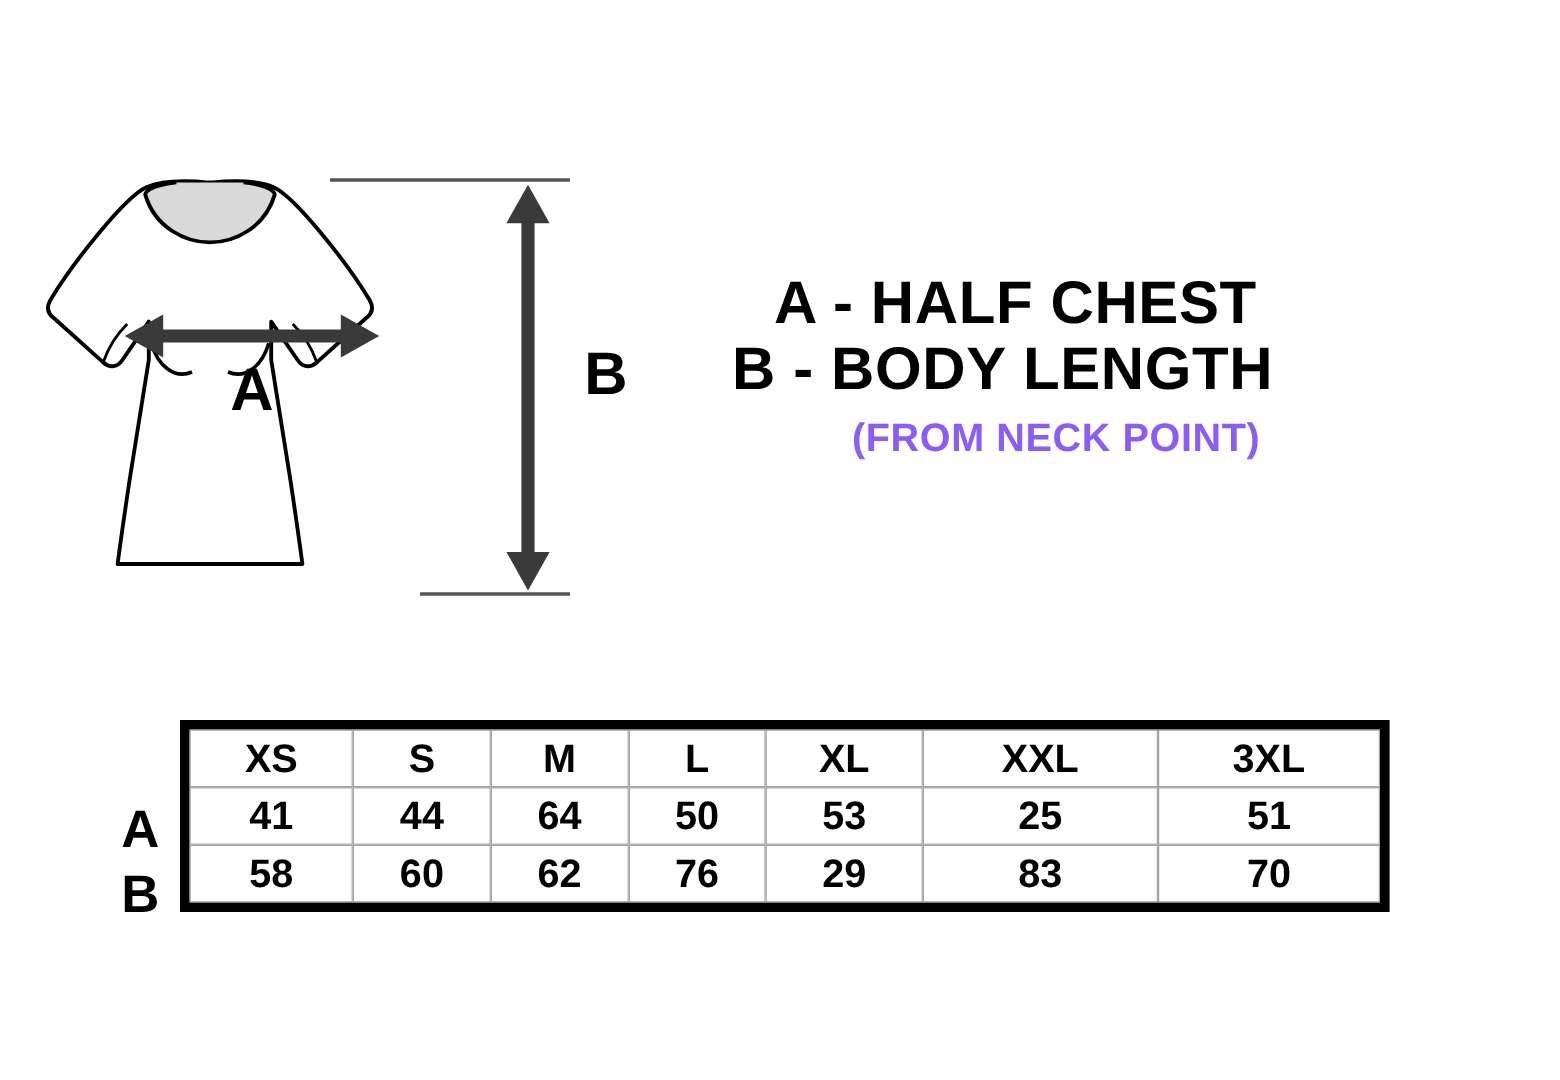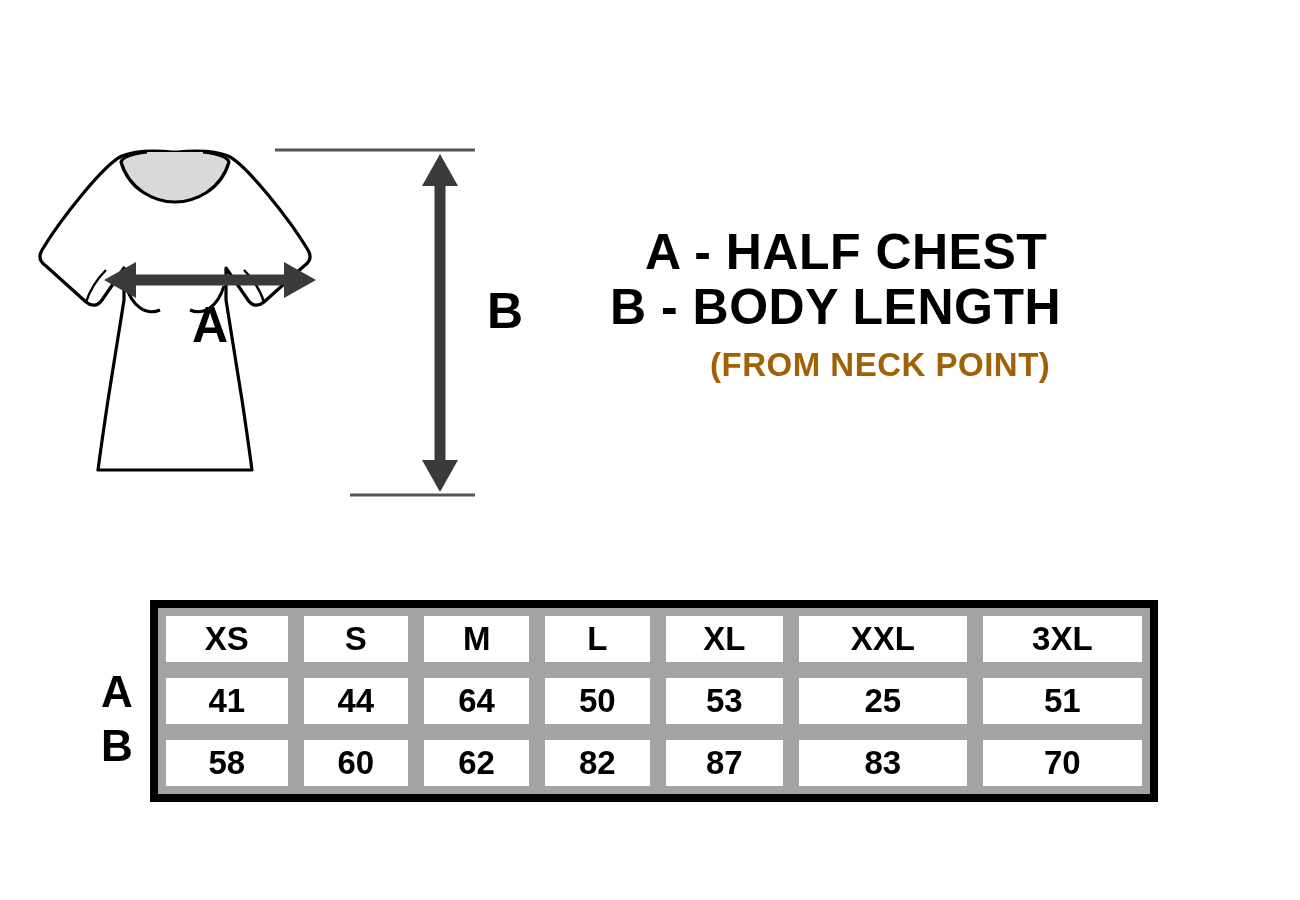--- a/index.html
+++ b/index.html
@@ -50,21 +50,21 @@
     font-size: 50px;
     margin-left: 35px;
   }
   #legend-b {
     font-size: 50px;
     margin-top: 1px;
   }
   #legend-note {
     font-size: 33px;
     font-weight: bold;
-    color: #a16207;
+    color: #8b5cf6;
     letter-spacing: 0.5px;
     margin-top: 12px;
     margin-left: 100px;
     white-space: nowrap;
   }
 
   
   #size-table-wrap {
     position: absolute;
     left: 86px;
@@ -97,21 +97,21 @@
     top: 0;
     border-collapse: separate;
     border-spacing: 0;
     background: #000000;
     padding: 8px;
     width: 1008px;
     box-sizing: border-box;
   }
   table.size-table td {
     background: #ffffff;
-    border: 8px solid #a3a3a3;
+    border: 1px solid #a3a3a3;
     text-align: center;
     font-size: 33px;
     font-weight: bold;
     height: 42px;
     padding: 2px 0;
     font-family: "Liberation Sans", sans-serif;
   }
   table.size-table tr.header-row td {
     font-size: 33px;
   }
@@ -203,22 +203,22 @@
           <td>64</td>
           <td>50</td>
           <td>53</td>
           <td>25</td>
           <td>51</td>
         </tr>
         <tr>
           <td>58</td>
           <td>60</td>
           <td>62</td>
-          <td>82</td>
-          <td>87</td>
+          <td>76</td>
+          <td>29</td>
           <td>83</td>
           <td>70</td>
         </tr>
       </tbody>
     </table>
   </div>
 
 </div>
 
 </body></html>

